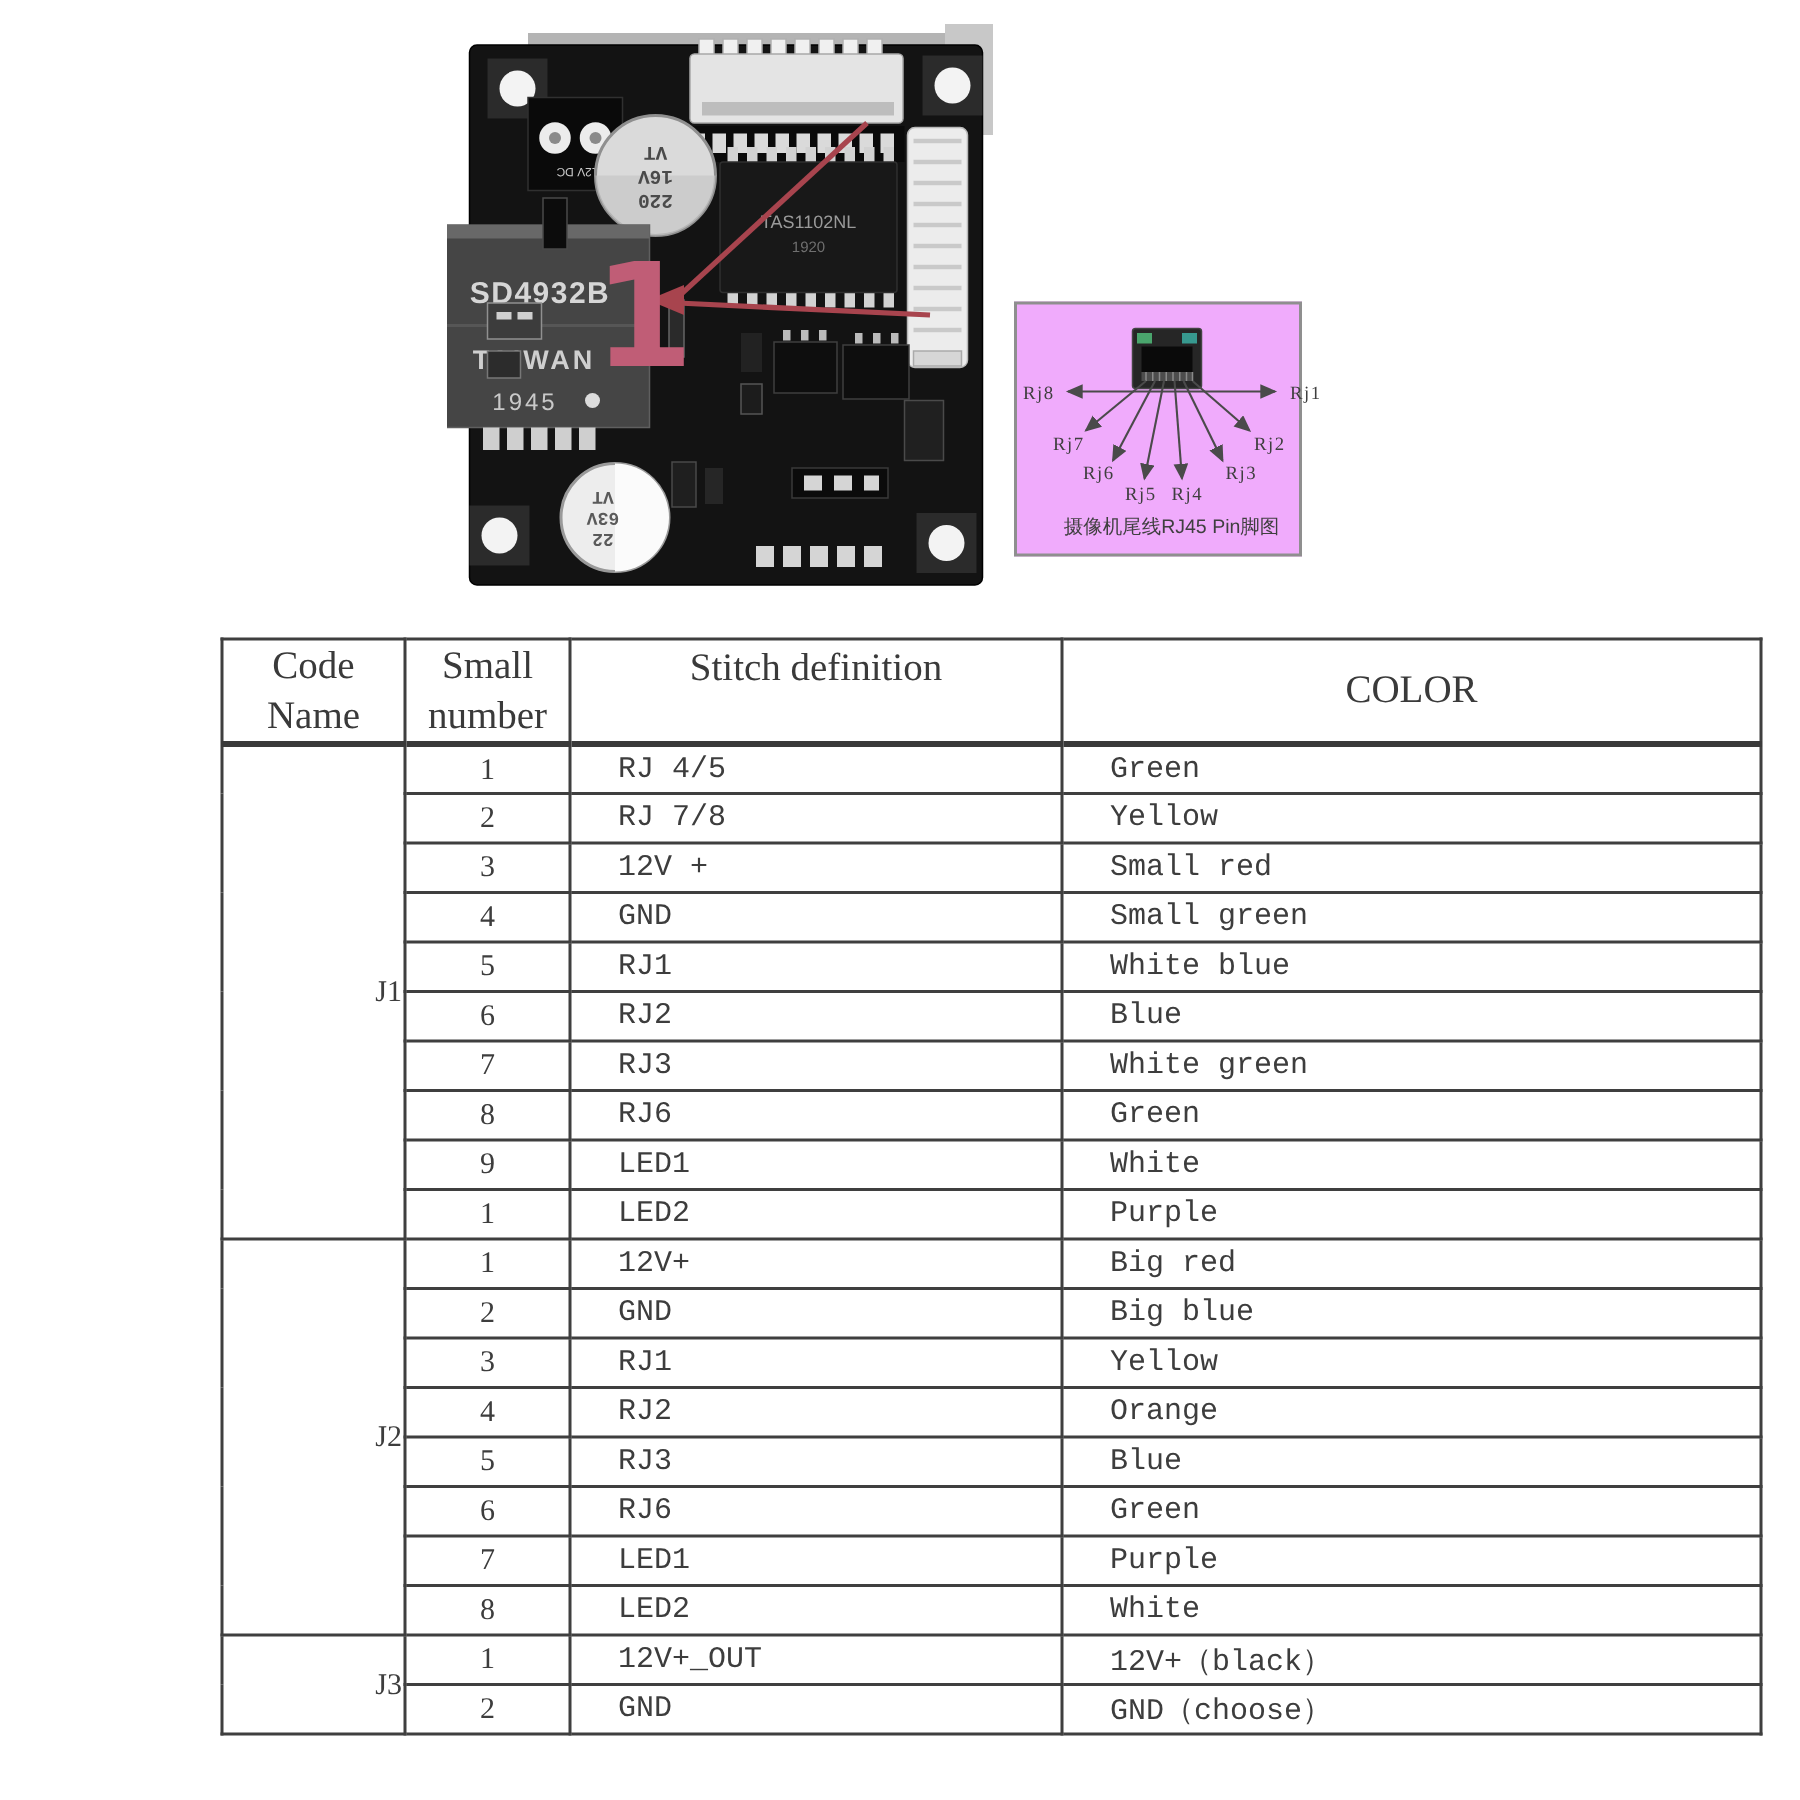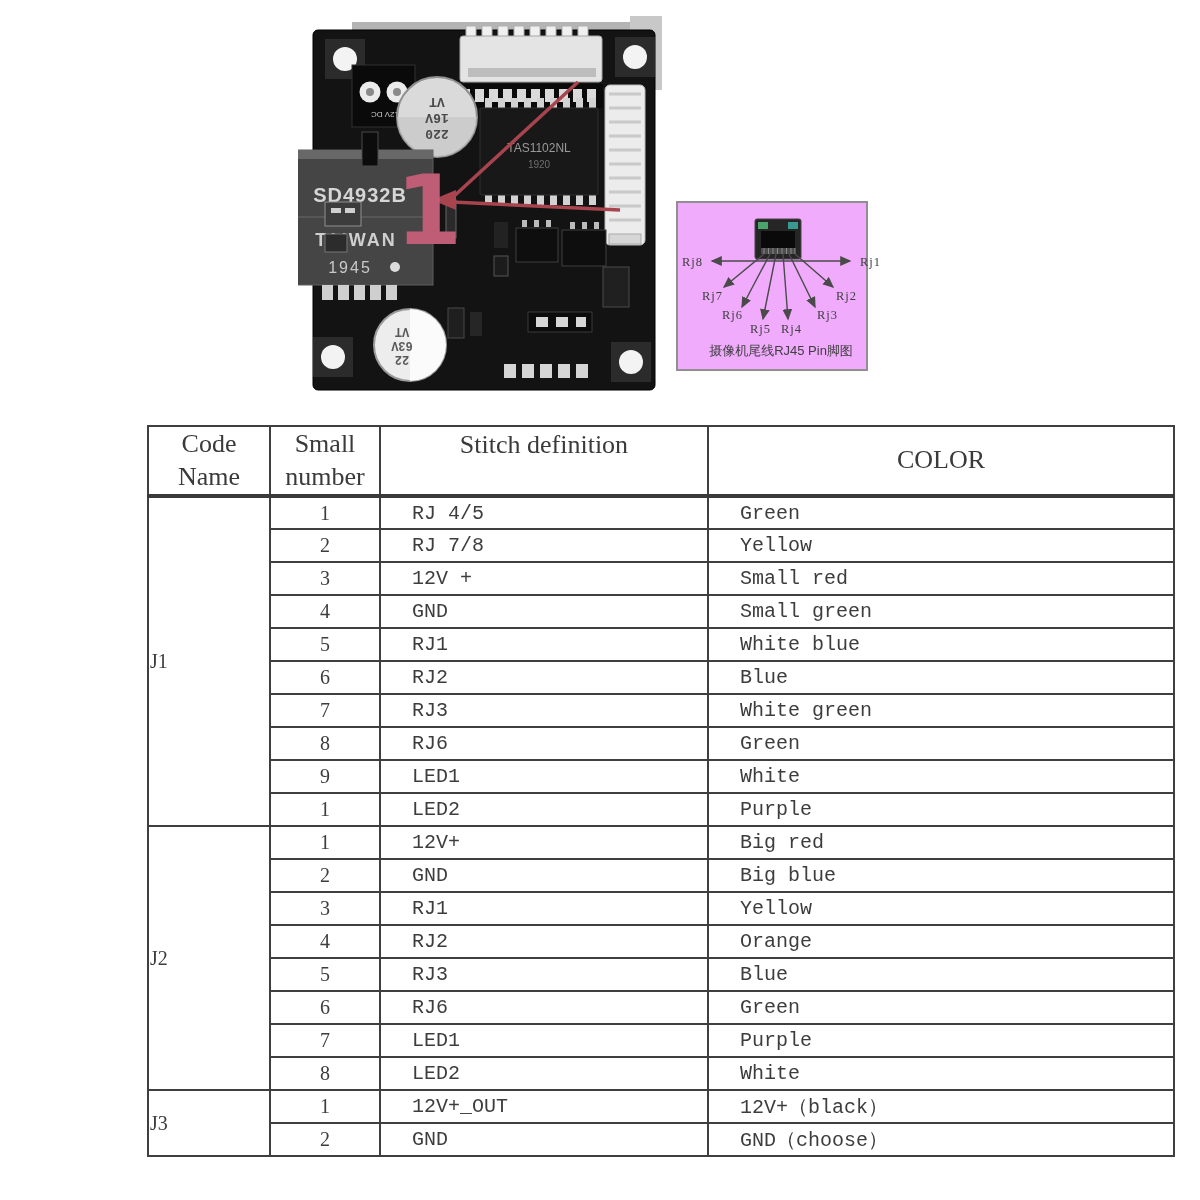--- a/index.html
+++ b/index.html
@@ -15,21 +15,21 @@
   .pin-table{position:absolute;left:103px;top:425px;width:1026px;
              border-collapse:collapse;table-layout:fixed;background:#ffffff;margin-left:44px;}
   .pin-table td,.pin-table th{border:2px solid #3f3f3f;box-sizing:border-box;
              overflow:hidden;white-space:nowrap;}
   .pin-table thead th{height:70px;font-family:"Liberation Serif","DejaVu Serif",serif;
              font-weight:normal;font-size:26px;color:#3a3a3a;vertical-align:middle;
              border-bottom:4px solid #3a3a3a;white-space:pre-line;line-height:1.25;}
   .pin-table thead th.h-def{vertical-align:top;padding-top:2px;}
   .pin-table tbody td{height:33px;font-size:20px;}
   .c-code{font-family:"Liberation Serif","DejaVu Serif",serif;font-size:21px;
-          text-align:left;vertical-align:middle;}
+          text-align:right;vertical-align:middle;}
   .c-serial{font-family:"Liberation Serif","DejaVu Serif",serif;text-align:center;}
   .c-def,.c-color{font-family:"Liberation Mono","DejaVu Sans Mono",monospace;
           font-size:20px;padding-left:31px;text-align:left;}
 </style>
 </head>
 <body>
 
 <div class="stage">
 
   <div class="pcb-wrap">

